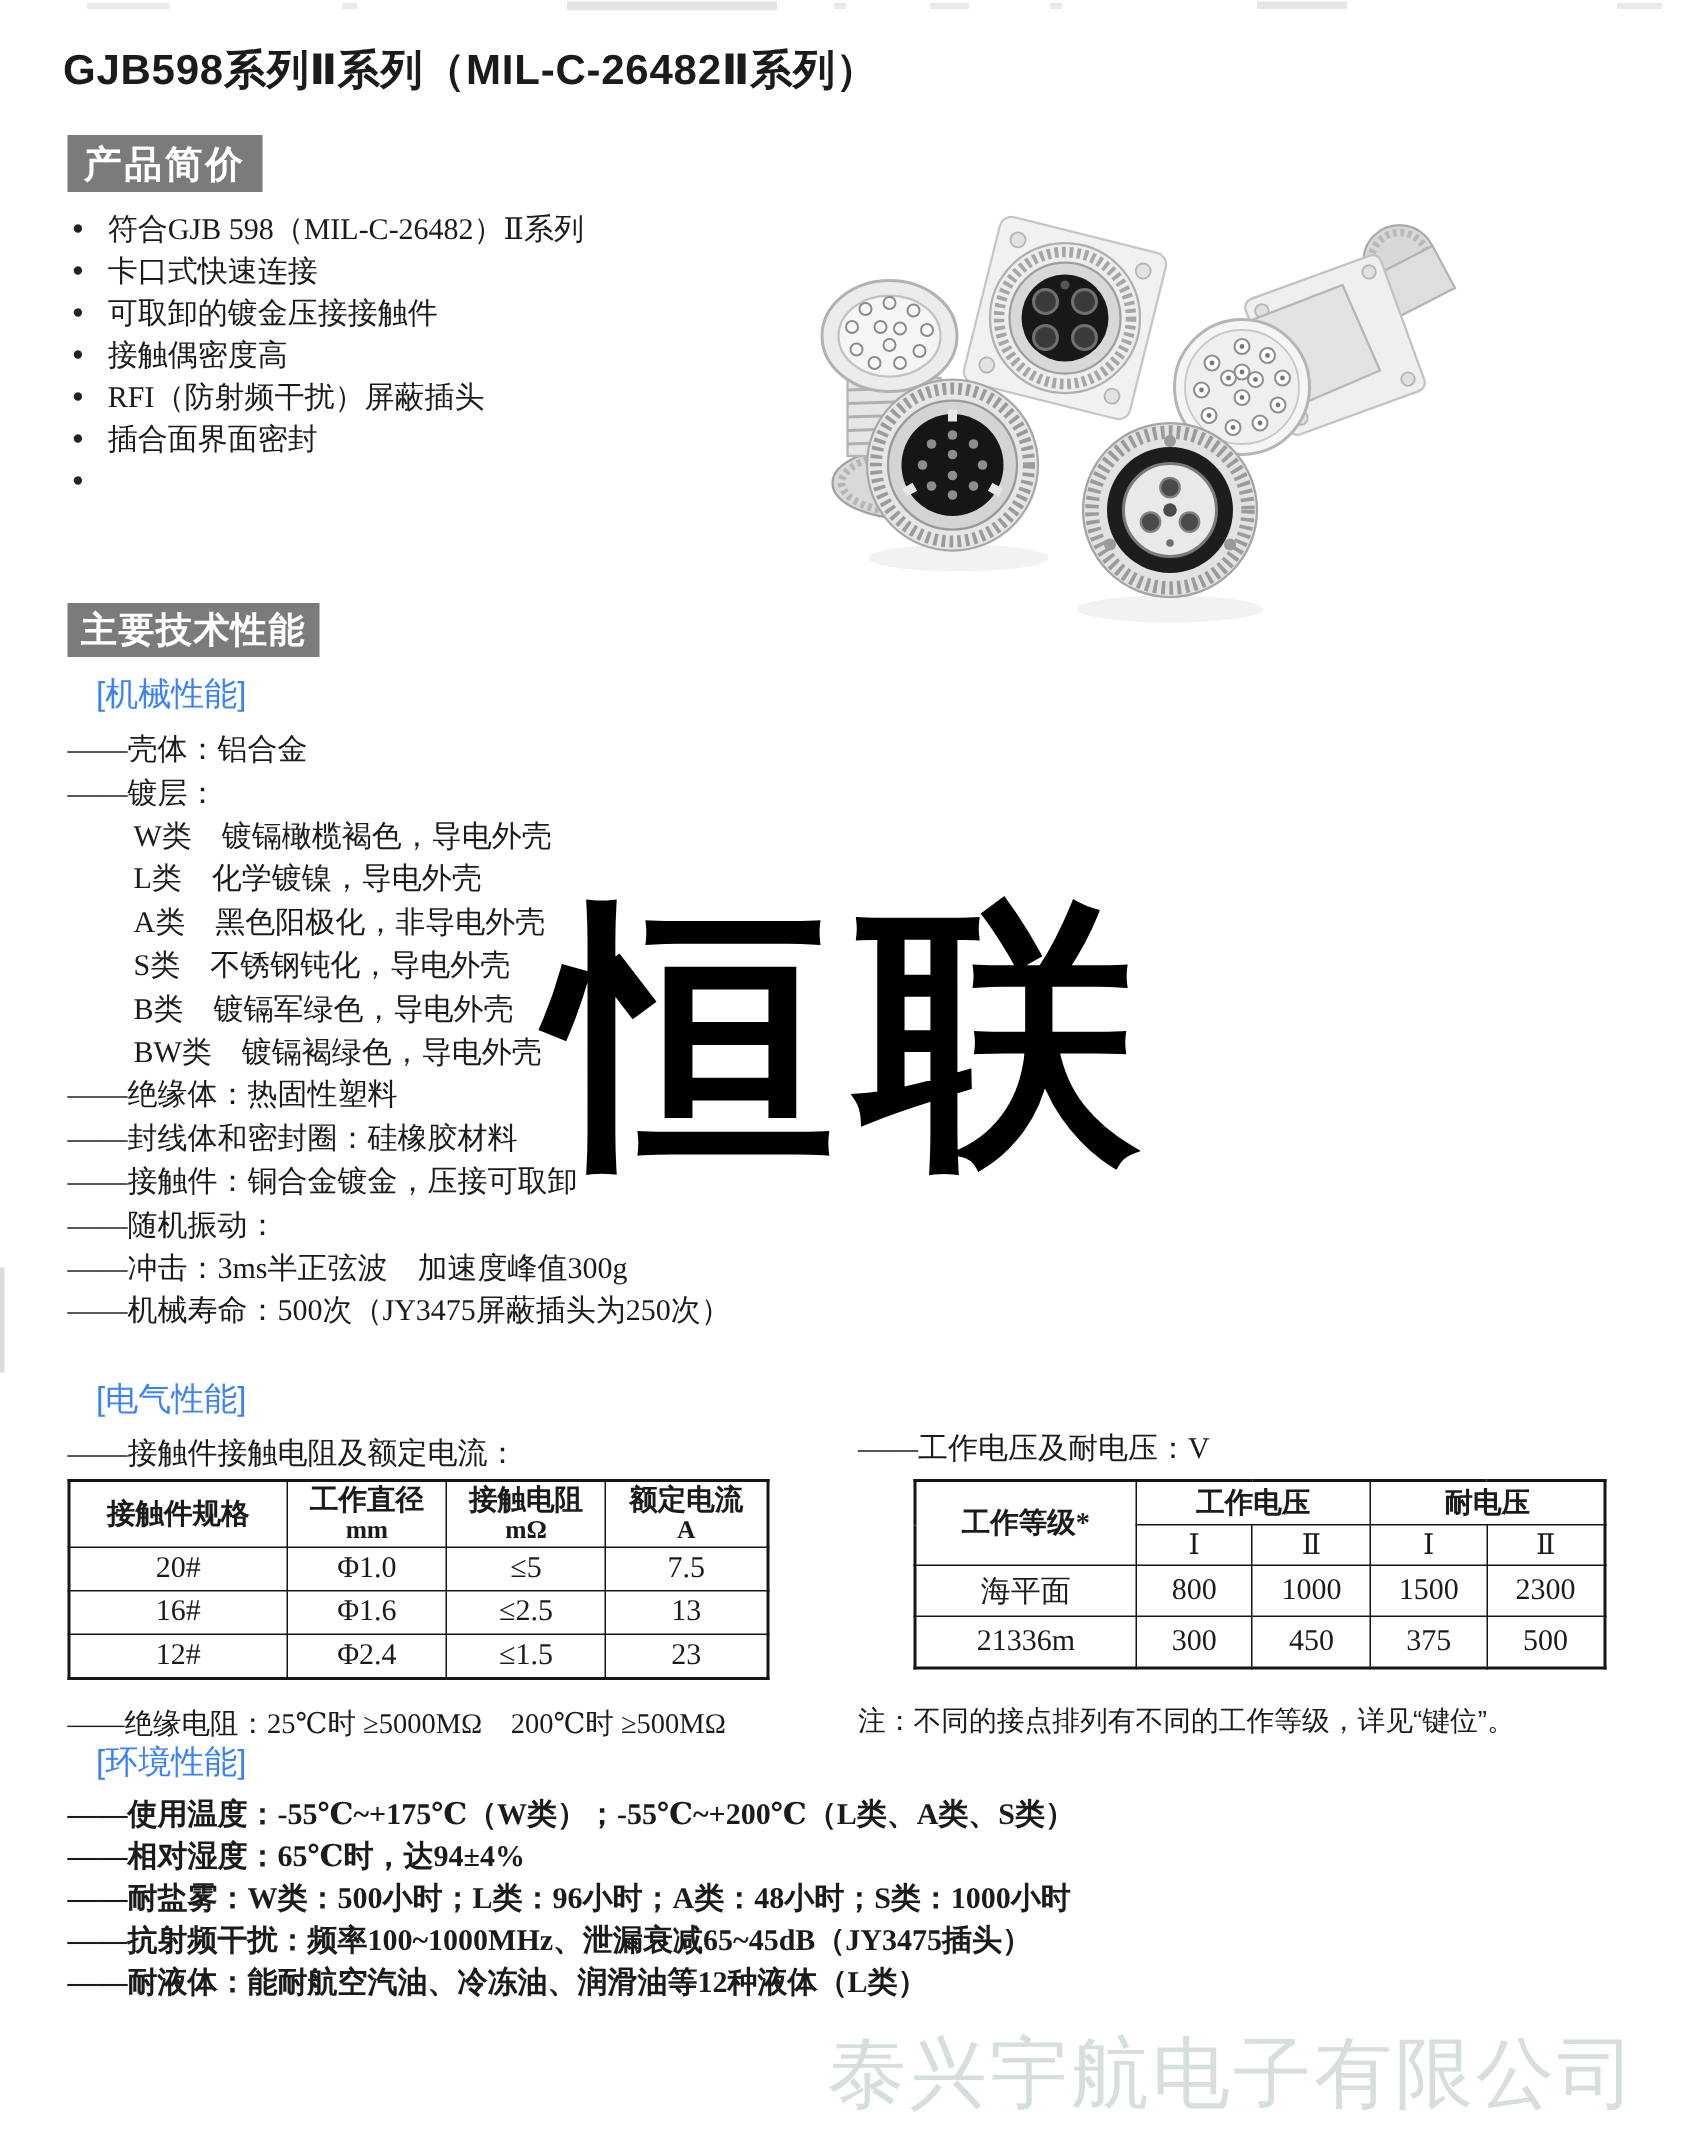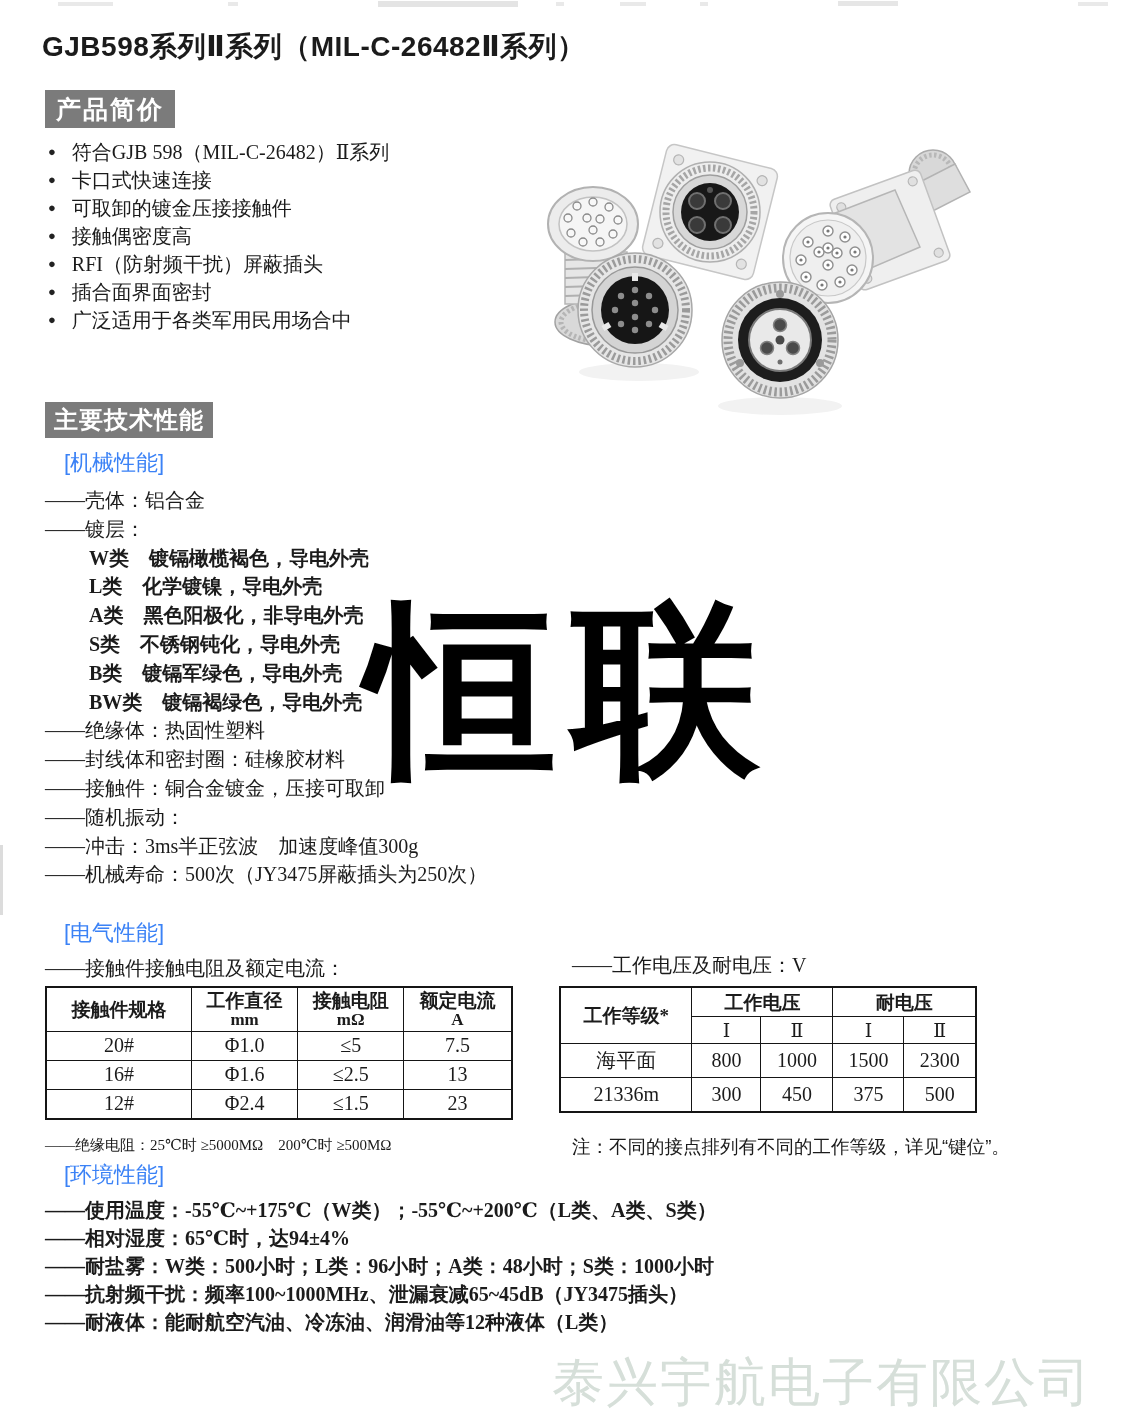--- a/index.html
+++ b/index.html
@@ -25,23 +25,23 @@
   
   .bullets{left:48px;top:138px;}
   .bullet{display:flex;align-items:center;height:28px;font-size:20px;white-space:pre;}
   .dot{font-size:13px;margin-right:16px;color:#222;}
   
   .sec-label{font-family:"Liberation Sans","DejaVu Sans",sans-serif;font-size:22px;color:#3b82f6;
              white-space:nowrap;margin-left:22px;}
   
   .mech{left:45px;top:486px;}
   .mech .line{height:28.8px;line-height:28.8px;font-size:20px;white-space:pre;}
-  .ind{padding-left:44px;font-weight:bold;}
+  .ind{padding-left:44px;}
   .cap{font-size:20px;white-space:pre;}
-  .ins{font-size:15px;}
+  .ins{font-size:19px;}
   .note{font-family:"Liberation Sans","DejaVu Sans",sans-serif;font-size:18.5px;white-space:pre;}
   .env{left:45px;top:1196px;}
   .env .line{height:28px;line-height:28px;font-size:20px;font-weight:bold;white-space:pre;}
   
   table{border-collapse:collapse;background:#fff;padding-left:37px;}
   .dtab{border:2.5px solid #151515;}
   .dtab td,.dtab th{border:1.6px solid #151515;text-align:center;vertical-align:middle;
         font-family:"Liberation Serif","DejaVu Serif",serif;padding:0 2px;}
   .dtab th{font-weight:bold;font-size:19px;line-height:21px;}
   .dtab td{font-size:20px;}
@@ -73,21 +73,21 @@
 
   <div class="abs badge badge-intro z">产品简价</div>
 
   <div class="abs bullets z">
     <div class="bullet"><span class="dot">●</span><span>符合GJB 598（MIL-C-26482）Ⅱ系列</span></div>
     <div class="bullet"><span class="dot">●</span><span>卡口式快速连接</span></div>
     <div class="bullet"><span class="dot">●</span><span>可取卸的镀金压接接触件</span></div>
     <div class="bullet"><span class="dot">●</span><span>接触偶密度高</span></div>
     <div class="bullet"><span class="dot">●</span><span>RFI（防射频干扰）屏蔽插头</span></div>
     <div class="bullet"><span class="dot">●</span><span>插合面界面密封</span></div>
-    <div class="bullet"><span class="dot">●</span><span>广泛适用于各类军用民用场合中</span></div>
+    <div class="bullet"><span class="dot">●</span></div>
   </div>
 
   <svg class="abs z" style="left:525px;top:112px;" width="490" height="308" viewBox="0 0 490 308" xmlns="http://www.w3.org/2000/svg">
 
     <g>
       <ellipse cx="82" cy="210" rx="52" ry="24" fill="#d9d9d9" stroke="#a2a2a2" stroke-width="1.5"></ellipse>
       <ellipse cx="82" cy="210" rx="46" ry="20" fill="none" stroke="#b5b5b5" stroke-width="5" stroke-dasharray="2.5 2.5"></ellipse>
       <rect x="40" y="140" width="62" height="52" fill="#e6e6e6" stroke="#b5b5b5" stroke-width="1.5"></rect>
       <line x1="40" y1="148" x2="102" y2="146" stroke="#b0b0b0" stroke-width="2"></line>
       <line x1="40" y1="157" x2="102" y2="155" stroke="#b0b0b0" stroke-width="2"></line>
@@ -281,21 +281,21 @@
     </tr>
     <tr class="data">
       <td>12#</td>
       <td>Φ2.4</td>
       <td>≤1.5</td>
       <td>23</td>
     </tr>
   </tbody>
     </table>
 
-  <table class="abs dtab vt z" style="left:559px;top:986px;width:418px;">
+  <table class="abs dtab vt z" style="left:609px;top:986px;width:462px;">
     <colgroup>
         <col style="width:148px">
         <col style="width:78px">
         <col style="width:79px">
         <col style="width:78px">
         <col style="width:79px">
       </colgroup>
     <tbody>
         <tr class="h1">
       <th rowspan="2">工作等级*</th>

